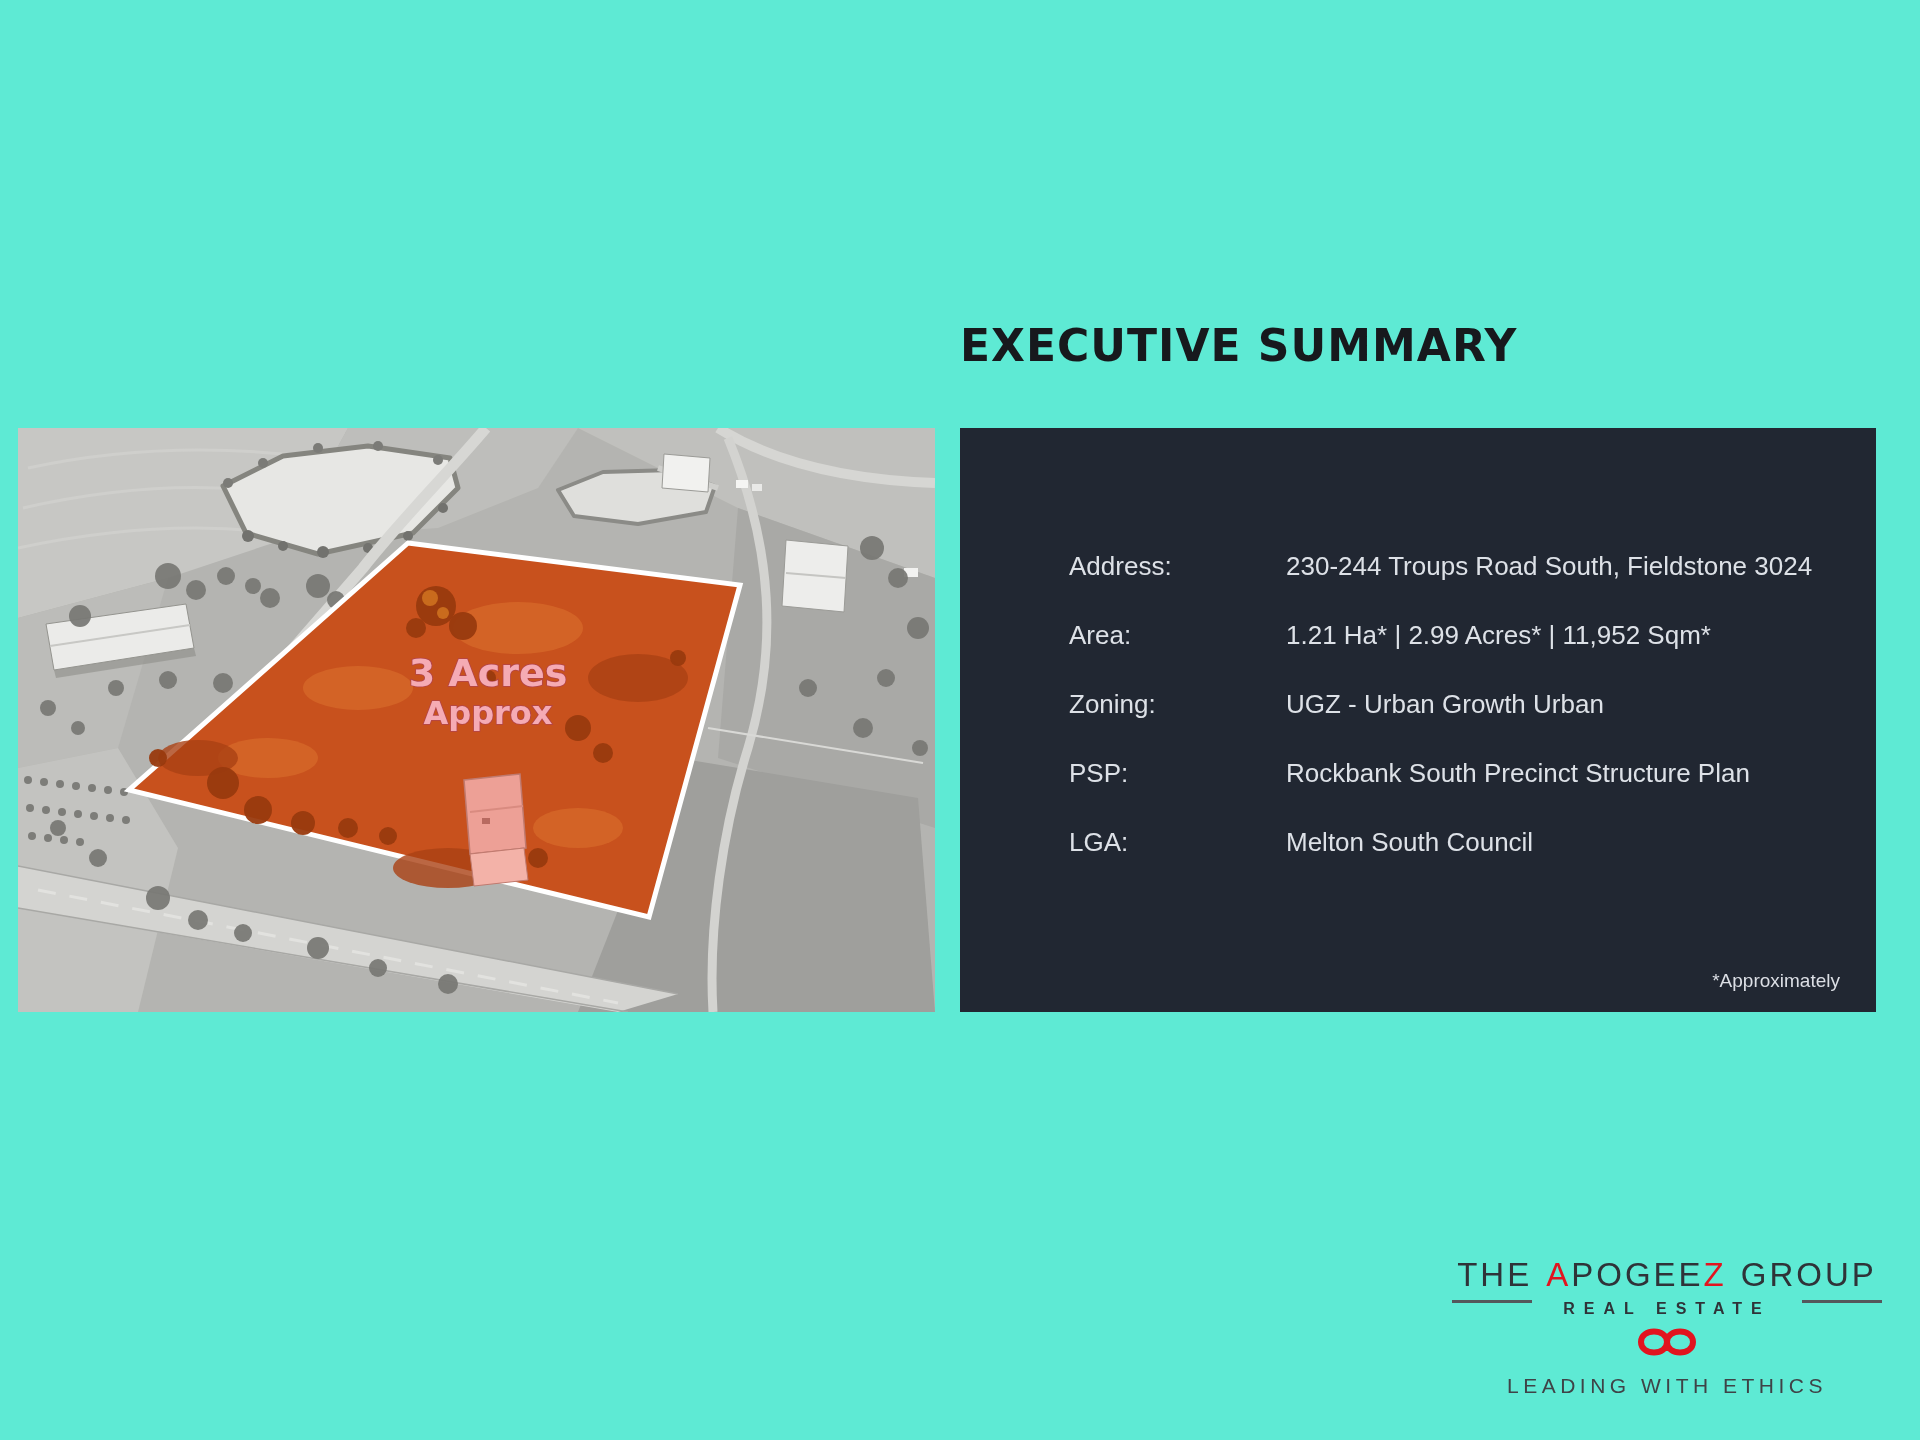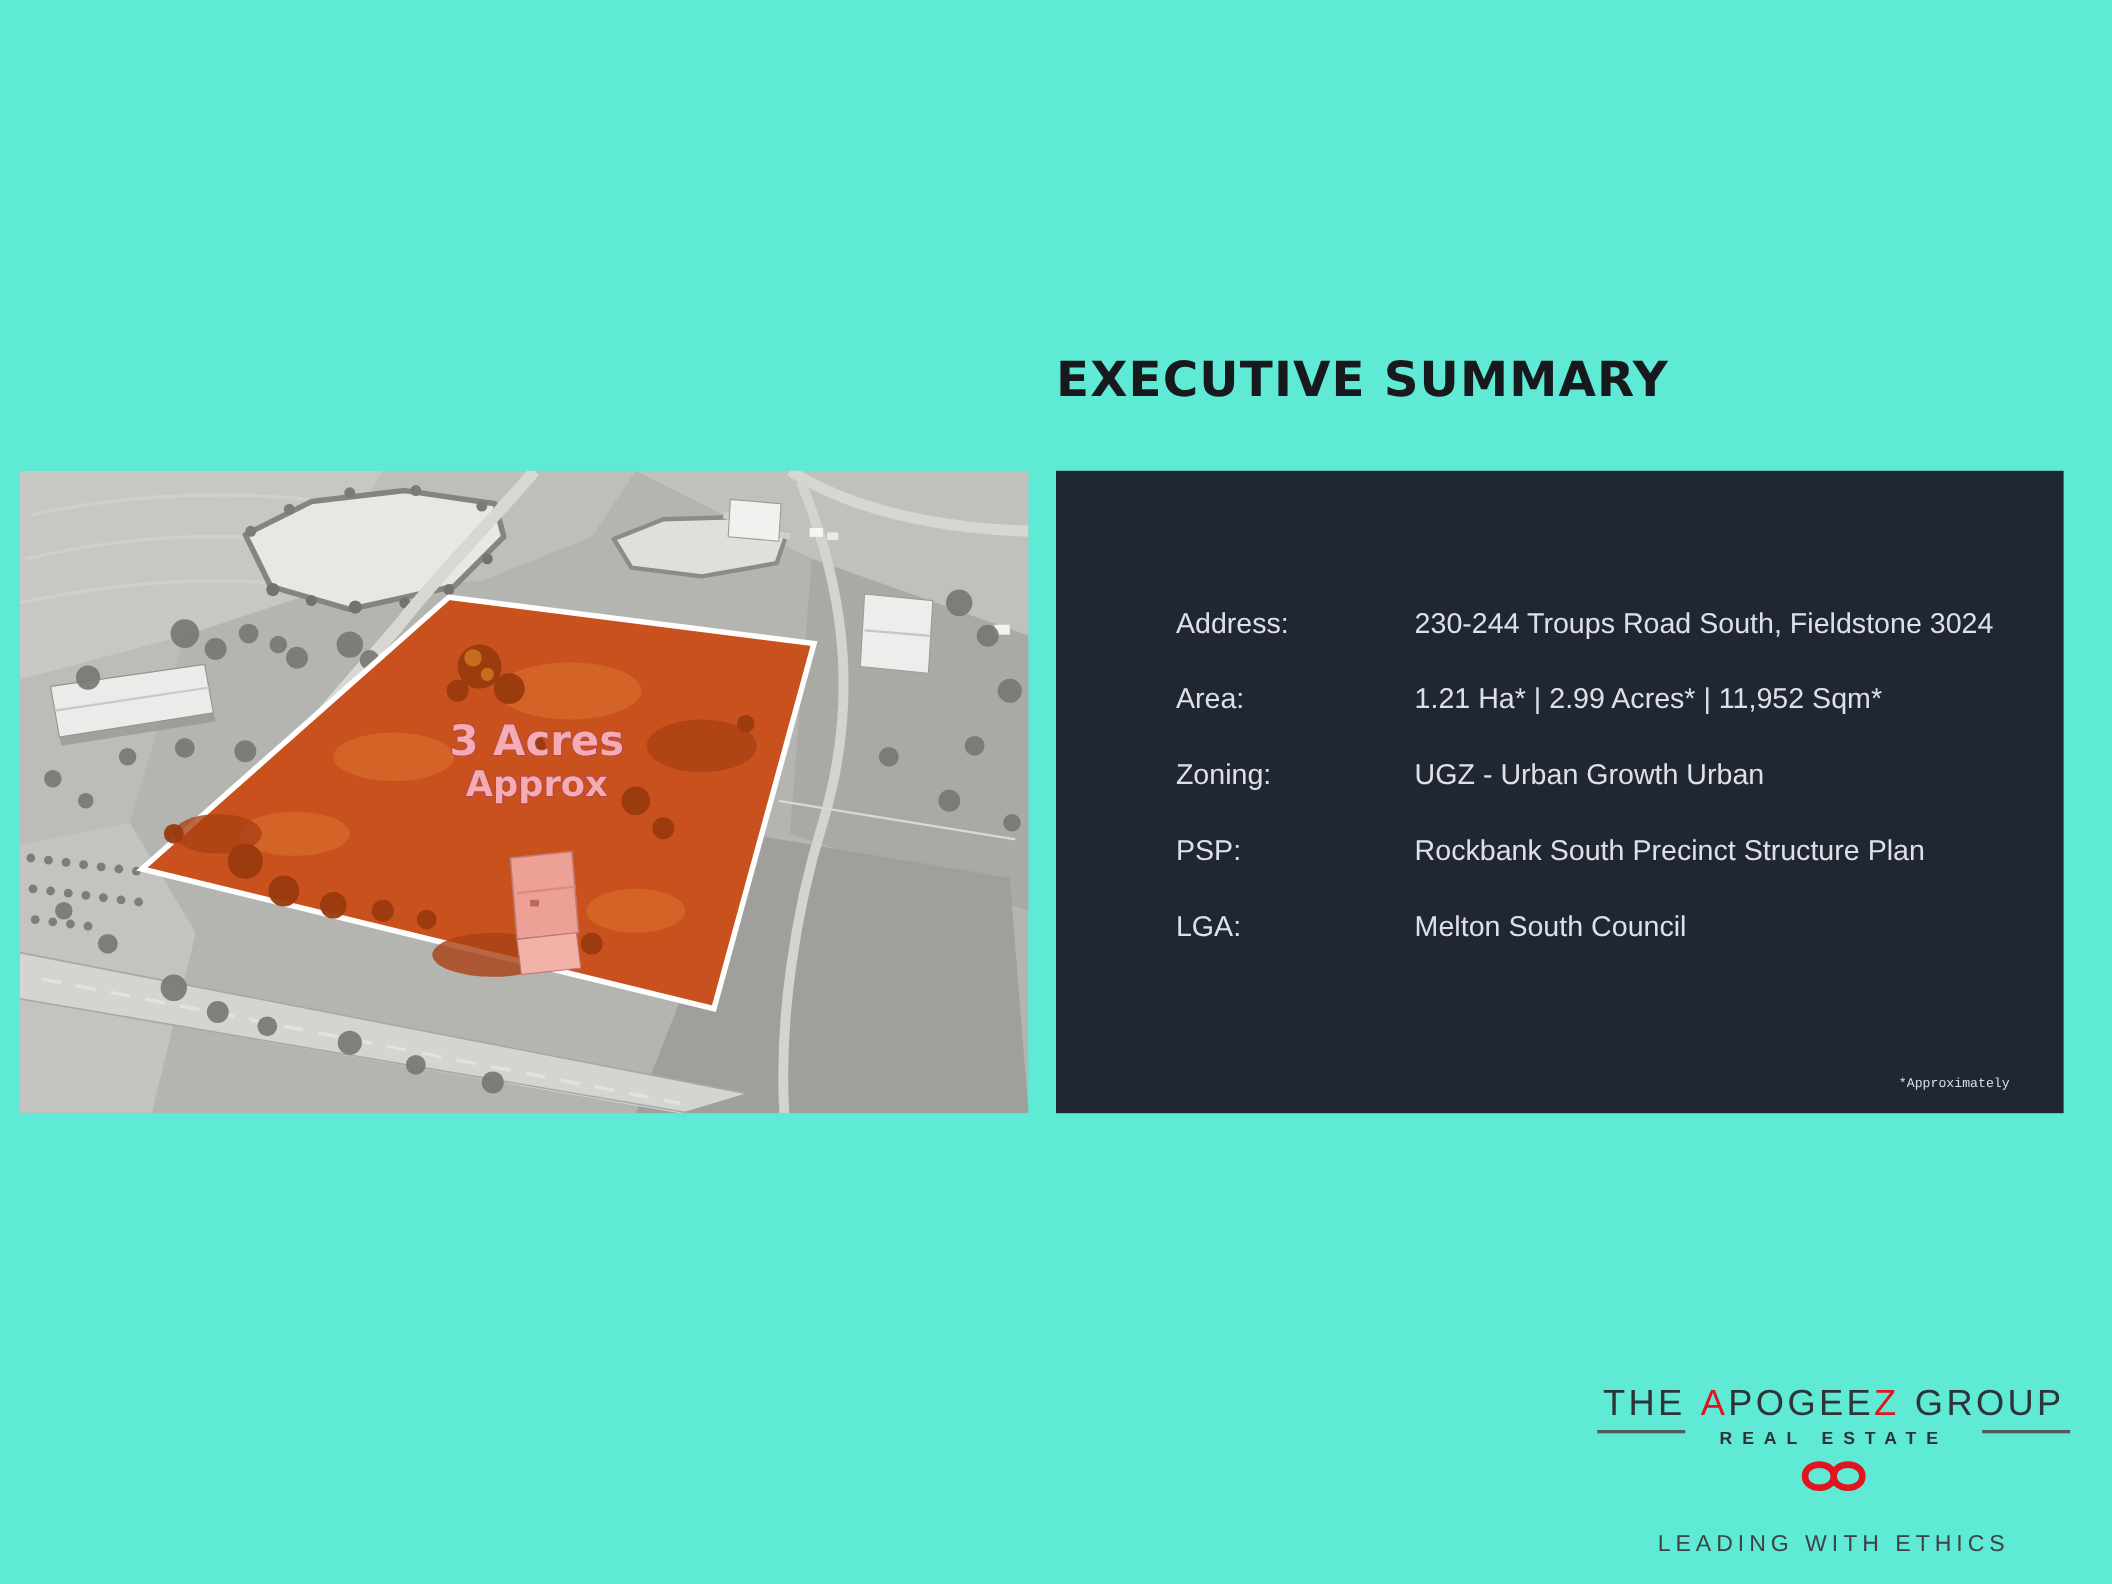--- a/index.html
+++ b/index.html
@@ -18,34 +18,34 @@
                  fill:#f5abb4;stroke:#b2434c;stroke-width:1.5px;paint-order:stroke;text-anchor:middle;}
   .parcel-label2{font-family:"DejaVu Sans",sans-serif;font-weight:bold;font-size:32px;
                  fill:#f5abb4;stroke:#b2434c;stroke-width:1.5px;paint-order:stroke;text-anchor:middle;}
 
   
   .panel{position:absolute;left:960px;top:428px;width:916px;height:584px;background:#212732;}
   .rows{position:absolute;left:109px;top:122px;right:40px;}
   .row{display:flex;line-height:33px;margin-bottom:36px;font-size:26px;color:#dde1e7;}
   .row-label{width:217px;flex:0 0 auto;}
   .row-value{flex:1;white-space:nowrap;}
-  .footnote{position:absolute;right:49px;bottom:20px;font-size:12px;color:#dcdfe5;font-family:Liberation Mono, monospace;}
+  .footnote{position:absolute;right:36px;bottom:20px;font-size:19px;color:#dcdfe5;}
 
   
   .logo{position:absolute;left:1452px;top:1256px;width:430px;
         display:flex;flex-direction:column;align-items:center;}
   .logo-line1{font-size:33px;letter-spacing:3px;color:#2f3338;white-space:nowrap;}
   .lg-gap-r{margin-right:14px;}
   .lg-gap-l{margin-left:14px;}
   .lg-red{color:#e2141f;}
   .logo-line2-row{display:flex;align-items:flex-start;gap:31px;margin-top:6px;}
   .logo-rule{width:80px;height:3px;background:#54585c;}
   .logo-line2{font-size:16px;font-weight:bold;letter-spacing:9px;color:#2f3338;white-space:nowrap;}
   .infinity{margin-top:2px;}
-  .tagline{margin-top:28px;font-size:21px;letter-spacing:4.5px;color:#3f4347;white-space:nowrap;text-align:right;}
+  .tagline{margin-top:10px;font-size:21px;letter-spacing:4.5px;color:#3f4347;white-space:nowrap;text-align:right;}
 </style>
 </head>
 <body>
 
 <div class="page">
 
   <h1 class="title">EXECUTIVE SUMMARY</h1>
 
   <div class="photo">
     <svg viewBox="0 0 917 584" width="917" height="584">

